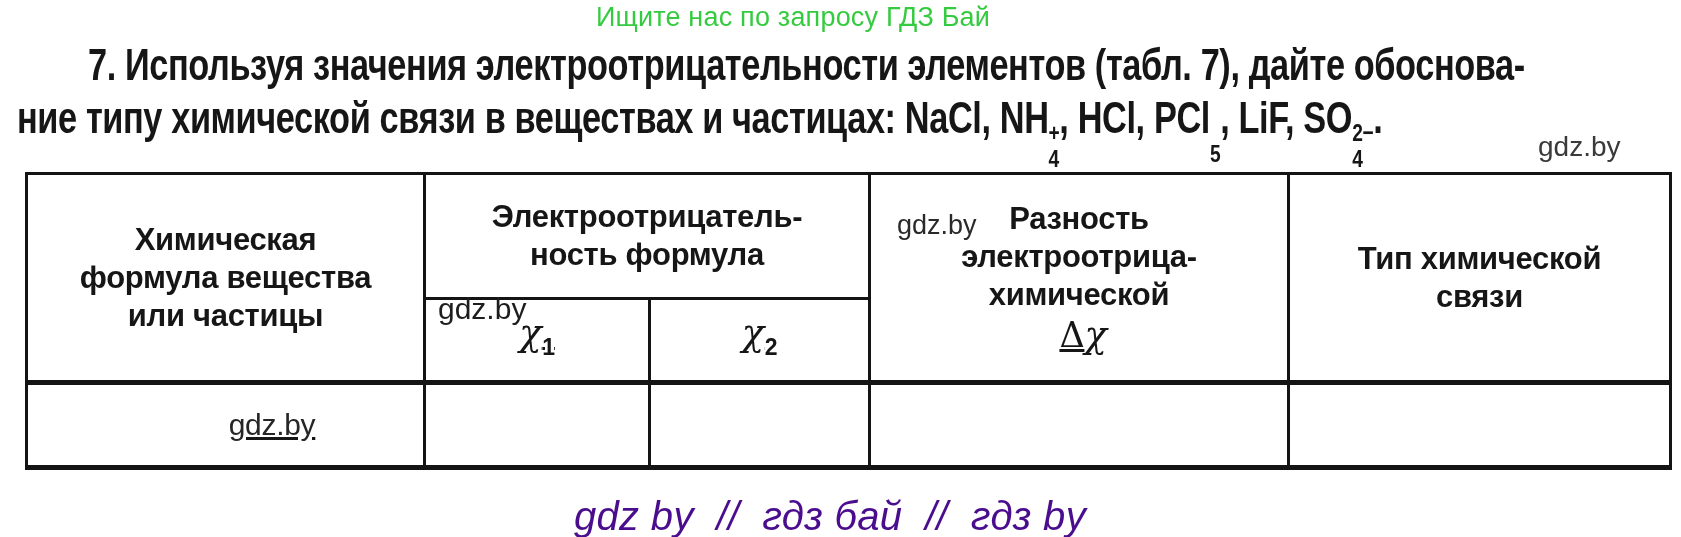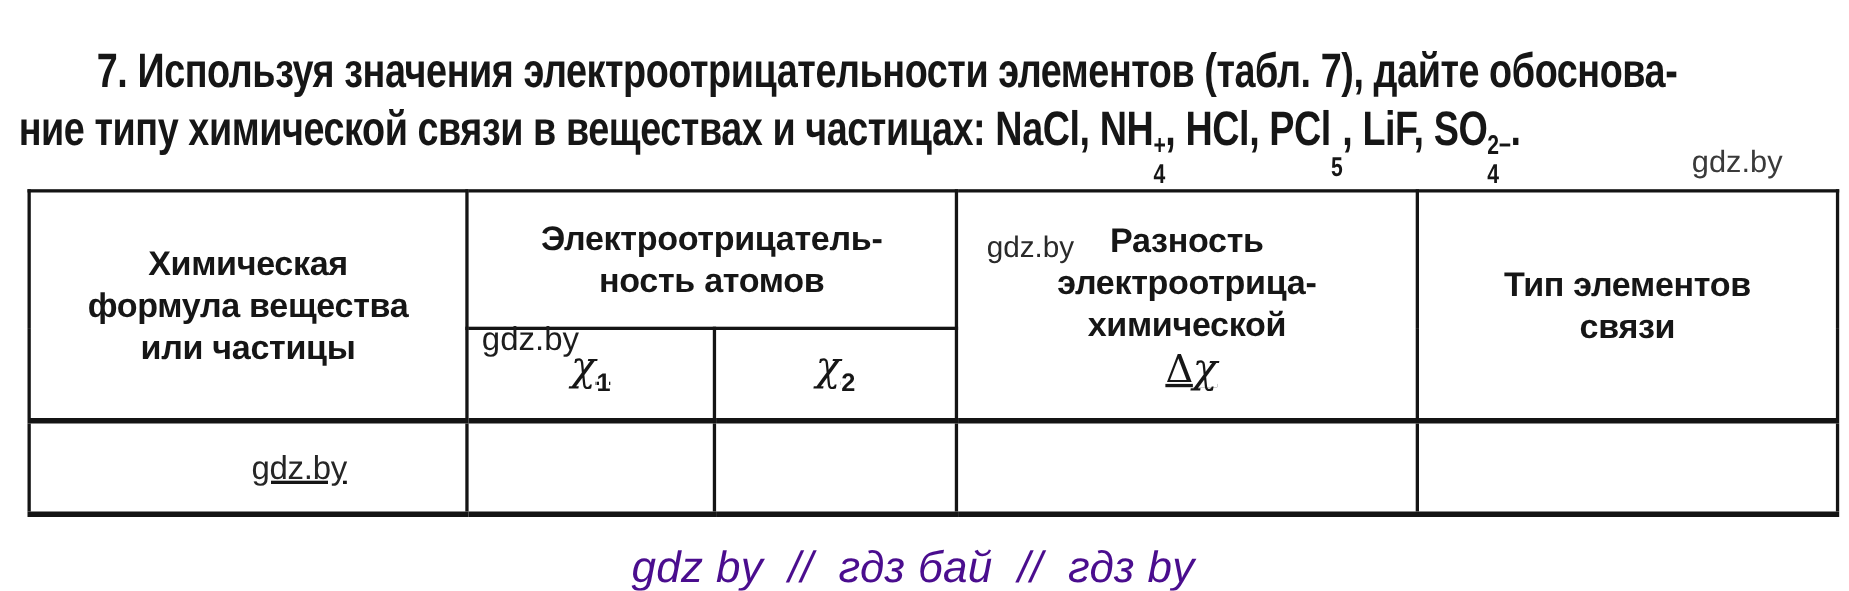--- a/index.html
+++ b/index.html
@@ -51,20 +51,21 @@
   .footer{
     position:absolute;top:494px;left:0;width:1660px;text-align:center;
     font-size:40px;font-weight:400;white-space:pre;letter-spacing:0.3px;font-style:italic;
   }
 </style>
 </head>
 <body>
 
 <div class="page">
 
+  <div class="promo" style="color: rgb(53, 203, 64);">Ищите нас по запросу ГДЗ Бай</div>
 
   <div class="problem">
     <div class="line1">7. Используя значения электроотрицательности элементов (табл. 7), дайте обоснова-</div>
     <div class="line2"><span>ние типу химической связи в веществах и частицах: </span><span id="formula-container"><span>NaCl</span><span>, </span><span>NH</span><span class="f-stack">
             <span class="f-sup">+</span>
             <span class="f-sub">4</span>
           </span><span>, </span><span>HCl</span><span>, </span><span>PCl</span><span class="f-stack">
             <span class="f-sup"></span>
             <span class="f-sub">5</span>
           </span><span>, </span><span>LiF</span><span>, </span><span>SO</span><span class="f-stack">
@@ -83,28 +84,28 @@
           <col style="width:220px">
           <col style="width:419px">
           <col style="width:382px">
       </colgroup>
       <tbody>
         <tr class="row-top">
           <td rowspan="2"><span class="hdr">Химическая
 формула вещества
 или частицы</span></td>
           <td colspan="2"><span class="hdr">Электроотрицатель-
-ность атомов</span></td>
+ность формула</span></td>
           <td rowspan="2">
             <span class="hdr">Разность
 электроотрица-
 химической</span>
             <div class="sym-line"><span class="delta">Δ</span><span class="chi">χ</span></div>
           </td>
-          <td rowspan="2"><span class="hdr">Тип элементов
+          <td rowspan="2"><span class="hdr">Тип химической
 связи</span></td>
         </tr>
         <tr class="row-chi">
           <td><span class="chi">χ</span><span class="chi-sub">1</span></td>
           <td><span class="chi">χ</span><span class="chi-sub">2</span></td>
         </tr>
         <tr class="row-body">
           <td class="cell-body-formula"><span class="wm-body">gdz.by</span></td>
           <td></td>
           <td></td>

